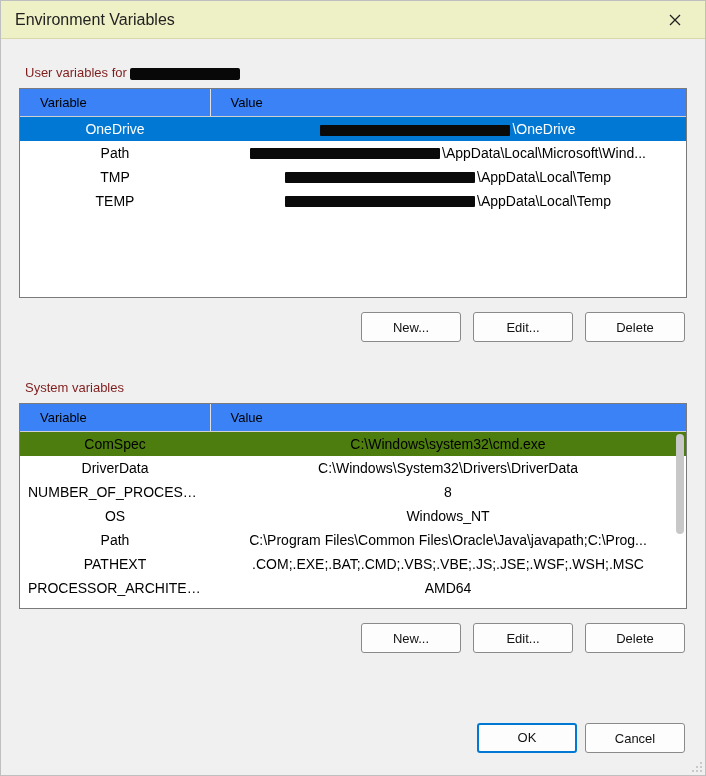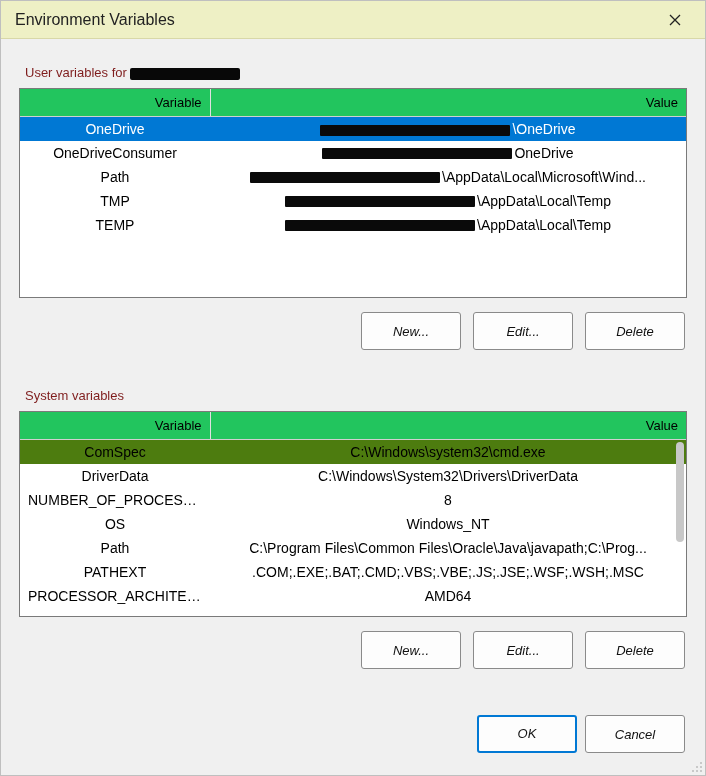--- a/index.html
+++ b/index.html
@@ -73,27 +73,27 @@
     overflow: hidden;
     position: relative;
   }
   .table-box.system { height: 206px; }
   table {
     width: 100%;
     border-collapse: collapse;
     table-layout: fixed;
   }
   thead th {
-    text-align: right;
+    text-align: left;
     font-weight: 400;
     font-size: 13px;
-    padding: 6px 8px;
+    padding: 6px 20px;
     border-bottom: 1px solid #d0d0d0;
     border-right: 1px solid #e0e0e0;
-    background: #22c55e;
+    background: #3b82f6;
   }
   thead th:last-child { border-right: none; }
   tbody td {
     padding: 3px 8px;
     font-size: 14px;
     white-space: nowrap;
     overflow: hidden;
     text-overflow: ellipsis;
     vertical-align: middle;
     text-align: center;
@@ -119,29 +119,28 @@
     border-radius: 4px;
   }
   .button-row {
     display: flex;
     justify-content: flex-end;
     gap: 12px;
     padding: 14px 2px 8px 0;
   }
   .btn {
     min-width: 100px;
-    height: 38px;
+    height: 30px;
     background: #fdfdfd;
     border: 1px solid #8a8a8a;
     border-radius: 3px;
     font-size: 13px;
     color: #111;
     cursor: pointer;
     padding: 0 10px;
-    font-style: italic;
   }
   .btn.default { border: 2px solid #0078d4; line-height: 26px; }
   .bottom-row {
     display: flex;
     justify-content: flex-end;
     gap: 8px;
     padding: 22px 2px 6px 0;
     margin-top: auto;
   }
   .spacer { height: 12px; }
@@ -182,24 +181,20 @@
           <thead>
             <tr>
               <th>Variable</th>
               <th>Value</th>
             </tr>
           </thead>
           <tbody id="user-tbody">
               <tr class="selected">
                 <td>OneDrive</td>
                 <td><span class="redact-cell" style="width: 190px;"></span><span>\OneDrive</span></td>
-              </tr>
-              <tr>
-                <td>OneDriveConsumer</td>
-                <td><span class="redact-cell" style="width: 190px;"></span><span>OneDrive</span></td>
               </tr>
               <tr>
                 <td>Path</td>
                 <td><span class="redact-cell" style="width: 190px;"></span><span>\AppData\Local\Microsoft\Wind...</span></td>
               </tr>
               <tr>
                 <td>TMP</td>
                 <td><span class="redact-cell" style="width: 190px;"></span><span>\AppData\Local\Temp</span></td>
               </tr>
               <tr>

